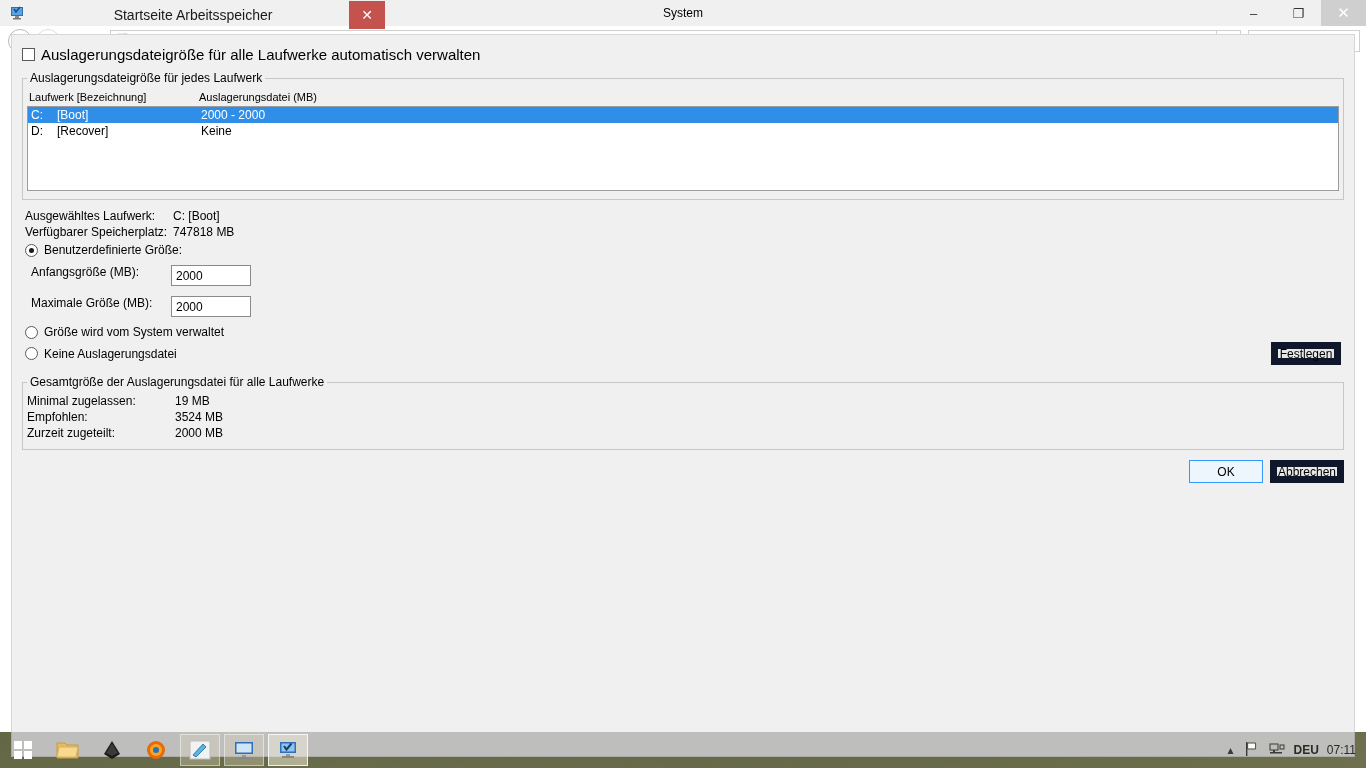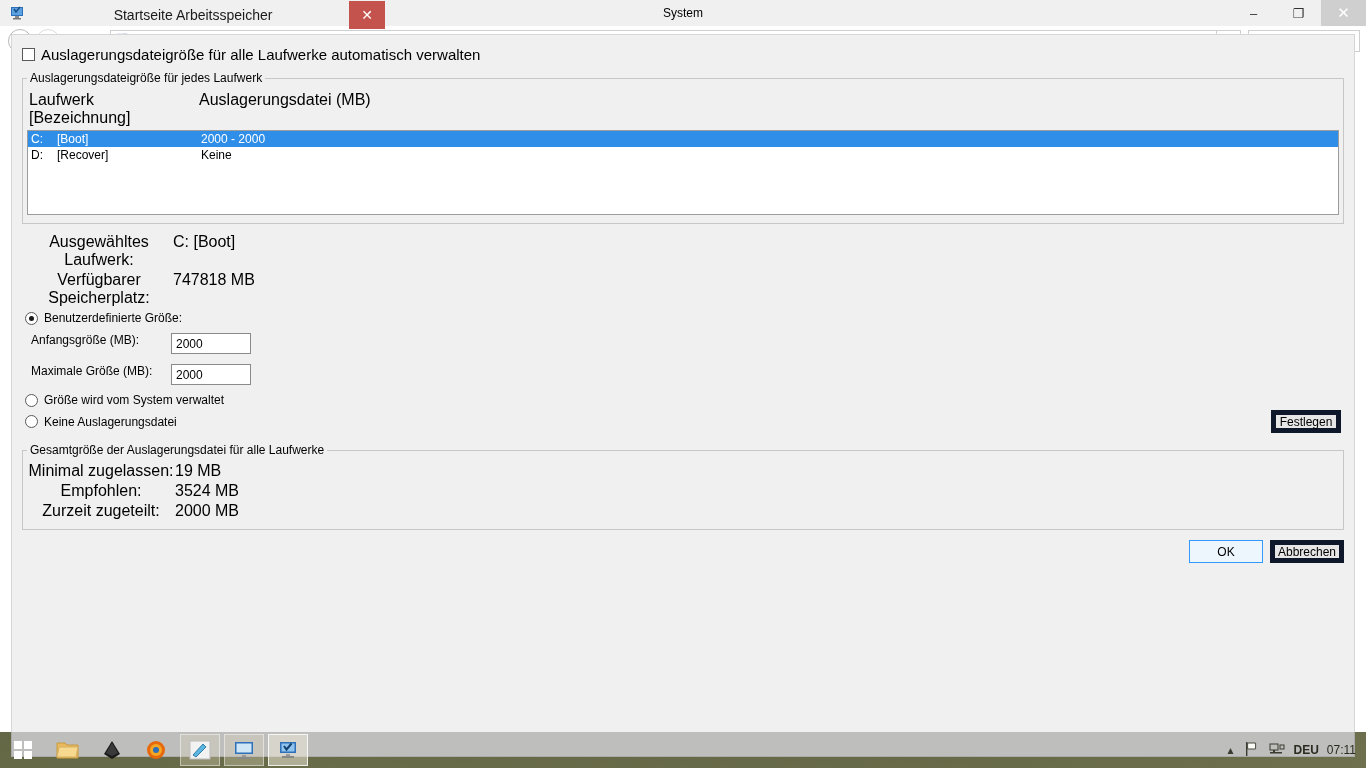--- a/index.html
+++ b/index.html
@@ -151,21 +151,21 @@
   }
   .tab.active { background: #fff; top: 0; padding-bottom: 5px; font-weight: normal; }
   .tabpanel { border: 1px solid #a6a6a6; background: #fff; margin: 0 6px; }
 
   
   #sysprops { left: 106px; top: 101px; width: 420px; height: 594px; }
   #sysprops .note { font-size: 12px; padding: 8px 10px 4px; color: #000; }
   .inner-frame { border: 1px solid #d9d9d9; margin: 8px; height: 430px; }
   .btnrow { position: absolute; bottom: 10px; right: 12px; display: flex; gap: 6px; }
   .btn {
-    min-width: 74px; height: 23px; border: 5px solid #0f172a; background: #e7e7e7;
+    min-width: 74px; height: 23px; border: 7px solid #0f172a; background: #e7e7e7;
     font-size: 12px; display: flex; align-items: center; justify-content: center;
     color: #000;
   }
   .btn.disabled { color: #a0a0a0; border-color: #cfcfcf; }
   .btn.default { border: 1px solid #3399ff; background: #eef6fd; }
 
   
   #perfopts { left: 146px; top: 176px; width: 372px; height: 530px; }
 
   
@@ -185,30 +185,30 @@
   #vmem .vm-body {
     position: absolute; left: 11px; top: 34px; right: 11px; bottom: 11px;
     background: #f0f0f0; border: 1px solid #d6d6d6; padding: 9px 10px;
   }
   .cbrow { display: flex; align-items: center; gap: 6px; font-size: 15px; padding: 2px 0 4px; }
   .cbox { width: 13px; height: 13px; border: 1px solid #5a5a5a; background: #fff; flex: none; }
   fieldset.grp {
     border: 1px solid #c7c7c7; margin: 4px 0 0; padding: 4px 4px 8px;
   }
   fieldset.grp > legend { font-size: 12px; padding: 0 3px; }
-  .lvhead { display: flex; font-size: 16px; padding: 2px 2px 3px; }
+  .lvhead { display: flex; font-size: 11px; padding: 2px 2px 3px; }
   .lvhead .c1 { width: 170px; }
   .listview {
     border: 1px solid #9c9c9c; background: #fff; height: 85px; overflow: hidden;
   }
   .lvrow { display: flex; font-size: 12px; padding: 1px 3px; }
   .lvrow.sel { background: #2f8fe8; color: #fff; }
   .lvrow .d { width: 26px; }
   .lvrow .lbl { width: 144px; }
-  .infoline { display: flex; font-size: 16px; padding: 1px 0; text-align: center; }
+  .infoline { display: flex; font-size: 12px; padding: 1px 0; }
   .infoline .a { width: 148px; }
   .infoline .b { }
   .radiorow { display: flex; align-items: center; gap: 6px; font-size: 12px; padding: 3px 0; }
   .radio {
     width: 13px; height: 13px; border-radius: 50%; border: 1px solid #5a5a5a;
     background: #fff; flex: none; position: relative;
   }
   .radio.on::after {
     content: ""; position: absolute; left: 3px; top: 3px; width: 5px; height: 5px;
     border-radius: 50%; background: #1a1a1a;

